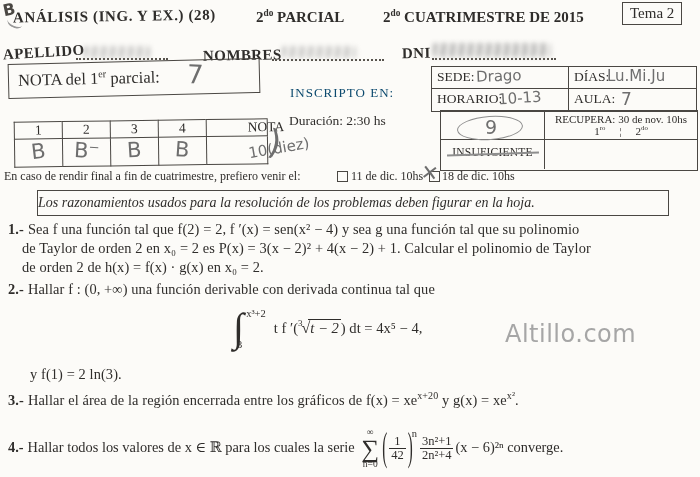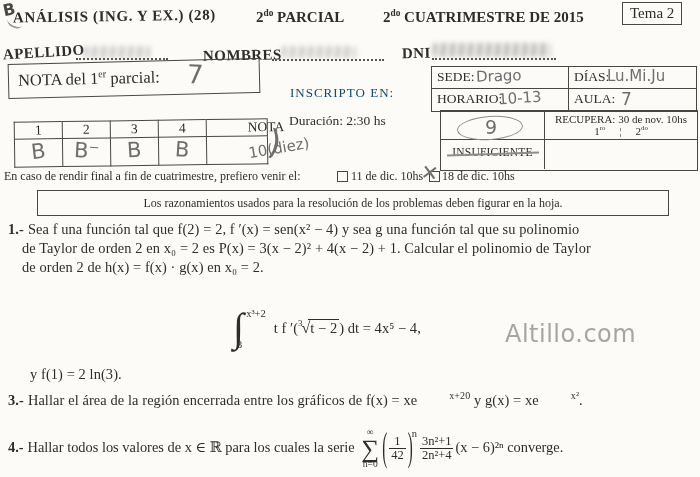--- a/index.html
+++ b/index.html
@@ -9,21 +9,21 @@
     color:#2f2d2b;box-shadow:0 0 4px rgba(0,0,0,.25);
   }
   .abs{position:absolute;}
   .nw{white-space:nowrap;}
   .hw{font-family:"DejaVu Sans","DejaVu Sans Mono",sans-serif;color:#6e6e6e;}
   .box{border:1.4px solid #4a4743;}
   .dots{display:inline-block;border-bottom:2px dotted #57534d;height:1px;}
   .blur{position:absolute;filter:blur(2.5px);opacity:.5;border-radius:3px;
     background:repeating-linear-gradient(95deg,#8c8c8c 0 4px,rgba(140,140,140,.15) 4px 9px);}
   .sup{font-size:62%;vertical-align:super;line-height:0;}
-  .expsm{font-size:10px;position:relative;top:-6px;margin-left:32px;}
+  .expsm{font-size:10px;position:relative;top:-6px;}
   
   .corner-b{left:3px;top:0;font-size:16px;font-weight:bold;transform:rotate(-12deg);color:#4a4743;}
   .squiggle{left:7px;top:17px;width:16px;height:9px;border-bottom:2px solid #9a9a9a;border-radius:50%;transform:rotate(24deg);}
   .course{left:13px;top:8px;font-size:15px;font-weight:bold;letter-spacing:.6px;transform:rotate(-.8deg);}
   .parcial{left:256px;top:9px;font-size:15px;font-weight:600;}
   .cuat{left:383px;top:9px;font-size:15px;font-weight:600;}
   .tema{left:622px;top:2px;font-size:15px;padding:2px 7px;}
   
   .lab{font-size:15px;font-weight:600;letter-spacing:.4px;}
   
@@ -59,32 +59,32 @@
   .res-box .tiny{font-size:11px;}
   .prom-ellipse{position:absolute;left:16px;top:5px;width:64px;height:22px;border:1.5px solid #8e8e8e;border-radius:50%;transform:rotate(-4deg);}
   .prom-val{position:absolute;left:44px;top:5px;font-size:19px;}
   .strike{position:absolute;left:6px;top:13px;width:92px;height:2px;background:#8e8e8e;transform:rotate(-2deg);}
   
   .choice{left:4px;top:169px;font-size:12px;}
   .cbox{position:absolute;width:9px;height:9px;border:1.1px solid #4a4743;top:171px;}
   .xmark{left:421px;top:161px;font-size:21px;transform:rotate(8deg);}
   .opt{position:absolute;top:169px;font-size:12px;}
   
-  .notice{left:37px;top:190px;width:630px;height:24px;text-align:center;font-size:12px;line-height:24px;}
+  .notice{left:37px;top:190px;width:630px;height:24px;font-size:14px;line-height:24px;font-style:italic;}
   
   .prob{font-size:14.4px;letter-spacing:.1px;}
   .pnum{font-weight:bold;margin-right:4px;}
   
   .introw{left:233px;top:303px;height:50px;line-height:50px;font-size:14.6px;}
   .intsign{font-size:40px;line-height:0;vertical-align:middle;position:relative;top:-2px;}
   .intlo{position:relative;top:15px;left:-7px;font-size:10.5px;}
   .inthi{position:relative;top:-16px;left:-3px;font-size:10.5px;}
   .radidx{font-size:9px;position:relative;top:-7px;margin-right:-1px;}
   .radsign{font-size:16px;}
-  .radbar{border-top:1.3px solid #2f2d2b;padding:0 2px;margin-left:-2px;}
+  .radbar{border-top:1.3px solid #2f2d2b;padding:0 2px;margin-left:-2px;font-style:italic;}
   .watermark{left:505px;top:320px;font-size:24px;color:#a6a6a6;font-family:"DejaVu Sans",sans-serif;letter-spacing:.5px;}
   
   .p4row{left:8px;top:419px;height:56px;line-height:56px;font-size:14.4px;}
   .sum{display:inline-block;vertical-align:middle;text-align:center;line-height:1;margin:0 3px;}
   .sum .lim{display:block;font-size:9.5px;}
   .sum .sig{display:block;font-size:25px;line-height:22px;}
   .bigp{display:inline-block;vertical-align:middle;transform:scaleY(2.6);font-size:15px;line-height:1;}
   .frac{display:inline-block;vertical-align:middle;text-align:center;line-height:1.08;margin:0 2px;}
   .frac .nu{display:block;font-size:12.5px;padding:0 2px;border-bottom:1.2px solid #2f2d2b;}
   .frac .de{display:block;font-size:12.5px;padding:0 2px;}
@@ -175,20 +175,21 @@
   <span class="cbox" style="left:429px;"></span>
   <div class="abs xmark hw">✕</div>
   <div class="abs opt nw" style="left:442px;">18 de dic. 10hs</div>
 
   <div class="abs notice box nw">Los razonamientos usados para la resolución de los problemas deben figurar en la hoja.</div>
 
   <div class="abs prob nw" style="left:8px;top:221px;"><span class="pnum">1.-</span><span>Sea  f  una función tal que  f(2) = 2,  f ′(x) = sen(x² − 4)  y sea  g  una función tal que su polinomio</span></div>
   <div class="abs prob nw" style="left:22px;top:240px;">de Taylor de orden 2 en x₀ = 2 es  P(x) = 3(x − 2)² + 4(x − 2) + 1.  Calcular el polinomio de Taylor</div>
   <div class="abs prob nw" style="left:22px;top:259px;">de orden 2 de h(x) = f(x) · g(x) en x₀ = 2.</div>
 
+  <div class="abs prob nw" style="left:8px;top:281px;"><span class="pnum">2.-</span><span>Hallar  f : (0, +∞)  una función derivable con derivada continua tal que</span></div>
 
   <div class="abs introw nw">
     <span class="intsign">∫</span><span class="intlo">3</span><span class="inthi">x³+2</span><span style="margin-left:5px;">t f ′(</span><span class="radidx">3</span><span class="radsign">√</span><span class="radbar">t − 2</span><span>) dt = 4x⁵ − 4,</span>
   </div>
   <div class="abs watermark nw">Altillo.com</div>
 
   <div class="abs prob nw" style="left:30px;top:366px;">y  f(1) = 2 ln(3).</div>
 
   <div class="abs prob nw" style="left:8px;top:392px;"><span class="pnum">3.-</span><span>Hallar el área de la región encerrada entre los gráficos de  f(x) = xe</span><span class="expsm">x+20</span><span>  y  g(x) = xe</span><span class="expsm">x²</span><span>.</span></div>
 

